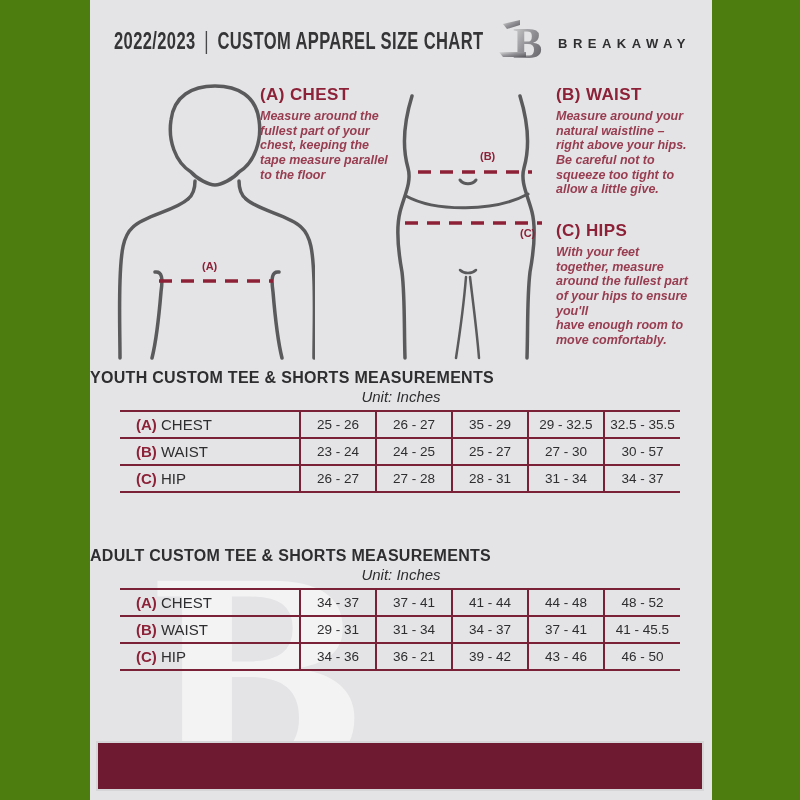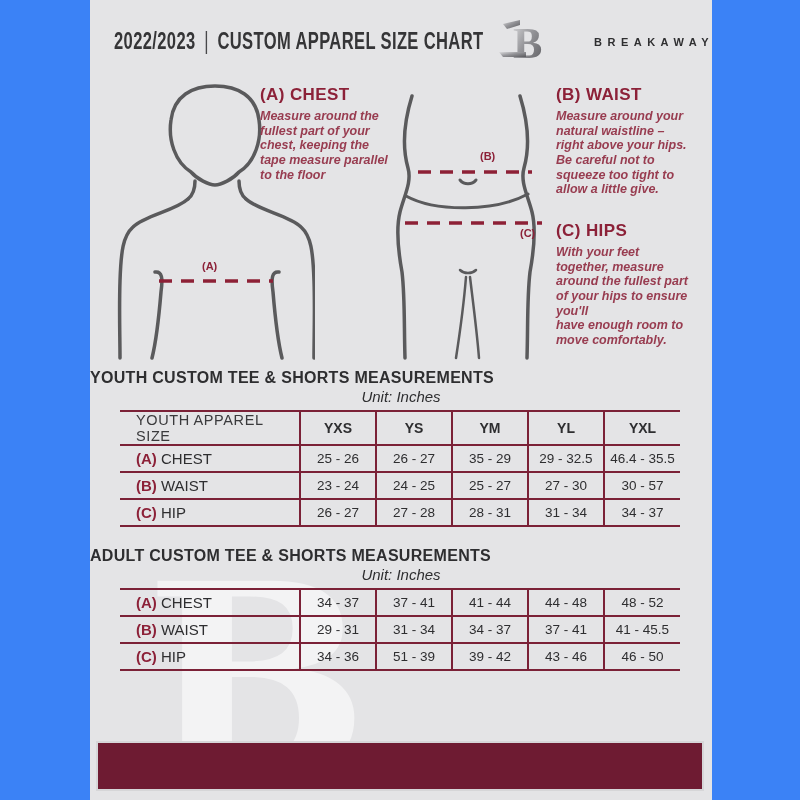--- a/index.html
+++ b/index.html
@@ -1,32 +1,32 @@
 <!DOCTYPE html>
 <html><head>
 <meta charset="utf-8">
 <style>
   * { margin:0; padding:0; box-sizing:border-box; }
   body { width:800px; height:800px; }
   .canvas {
-    position:relative; width:800px; height:800px; background:#3b82f6;
+    position:relative; width:800px; height:800px; background:#4d7c0f;
     font-family:"Liberation Sans", sans-serif; overflow:hidden;padding-left:16px;
   }
   .page { position:absolute; left:90px; top:0; width:622px; height:800px; background:#e4e4e6; }
 
   
   .masthead {
     position:absolute; left:24px; top:26px; display:flex; gap:12px; align-items:baseline;
     color:#353537; font-weight:700; font-size:23px; letter-spacing:0.5px; white-space:nowrap;
     transform:scale(0.72,1.08); transform-origin:left top;
   }
   .masthead .divider { font-weight:400; color:#48484a; }
   .brand {
-    position:absolute; left:468px; top:36px; font-size:11px; font-weight:700;
-    letter-spacing:5.5px; color:#2f2f31; white-space:nowrap;margin-left:36px;
+    position:absolute; left:468px; top:36px; font-size:13px; font-weight:700;
+    letter-spacing:5.5px; color:#2f2f31; white-space:nowrap;
   }
   .logo { position:absolute; left:406px; top:17px; width:50px; height:50px; }
 
   
   .sec-head { position:absolute; font-size:17px; font-weight:800; color:#8c2138; letter-spacing:0.4px; white-space:nowrap; }
   .sec-body {
     position:absolute; font-size:12.5px; font-style:italic; font-weight:600;
     color:#983c50; line-height:1.17; white-space:pre-line;
   }
   .dash-label { position:absolute; font-size:11px; font-weight:700; color:#8c2138; }
@@ -145,35 +145,27 @@
     <table class="size-table" style="top:410px;">
       <colgroup>
           <col style="width:180px">
           <col style="width:76px">
           <col style="width:76px">
           <col style="width:76px">
           <col style="width:76px">
           <col style="width:76px">
         </colgroup>
       <tbody>
-          <tr>
-        <th class="rowhead">YOUTH APPAREL SIZE</th>
-        <th>YXS</th>
-        <th>YS</th>
-        <th>YM</th>
-        <th>YL</th>
-        <th>YXL</th>
-      </tr>
       <tr>
         <td class="rowlabel"><span class="prefix">(A)</span> <span>CHEST</span></td>
         <td>25 - 26</td>
         <td>26 - 27</td>
         <td>35 - 29</td>
         <td>29 - 32.5</td>
-        <td>46.4 - 35.5</td>
+        <td>32.5 - 35.5</td>
       </tr>
       <tr>
         <td class="rowlabel"><span class="prefix">(B)</span> <span>WAIST</span></td>
         <td>23 - 24</td>
         <td>24 - 25</td>
         <td>25 - 27</td>
         <td>27 - 30</td>
         <td>30 - 57</td>
       </tr>
       <tr>
@@ -211,21 +203,21 @@
         <td class="rowlabel"><span class="prefix">(B)</span> <span>WAIST</span></td>
         <td>29 - 31</td>
         <td>31 - 34</td>
         <td>34 - 37</td>
         <td>37 - 41</td>
         <td>41 - 45.5</td>
       </tr>
       <tr>
         <td class="rowlabel"><span class="prefix">(C)</span> <span>HIP</span></td>
         <td>34 - 36</td>
-        <td>51 - 39</td>
+        <td>36 - 21</td>
         <td>39 - 42</td>
         <td>43 - 46</td>
         <td>46 - 50</td>
       </tr>
     </tbody>
       </table>
 
     <div class="footer-bar"></div>
   </div>
 </div>

